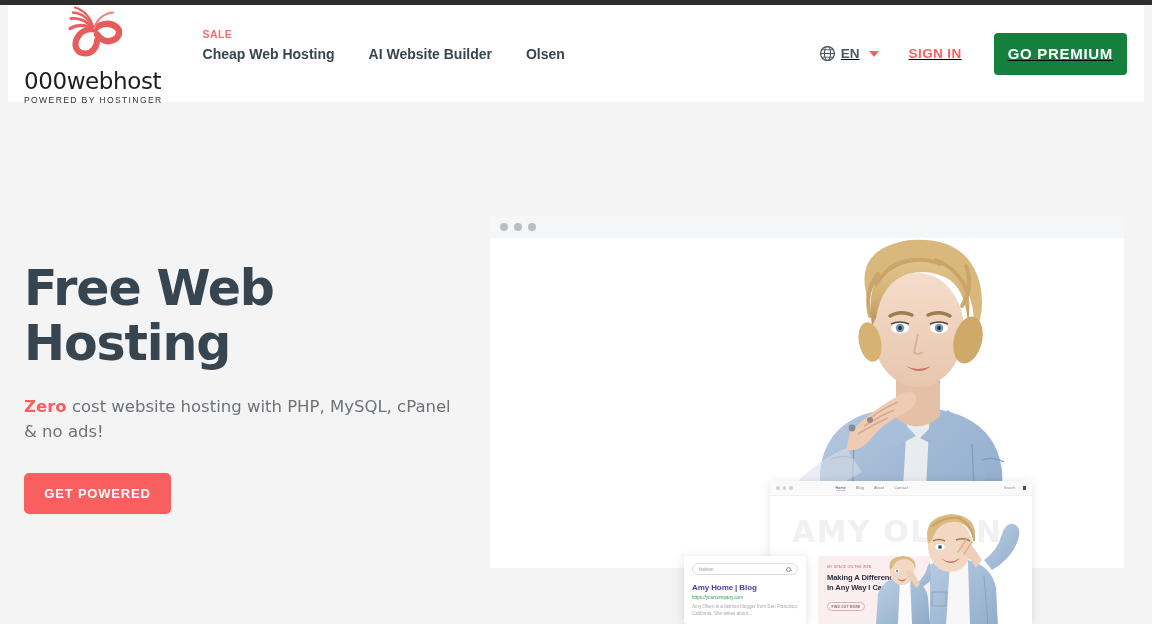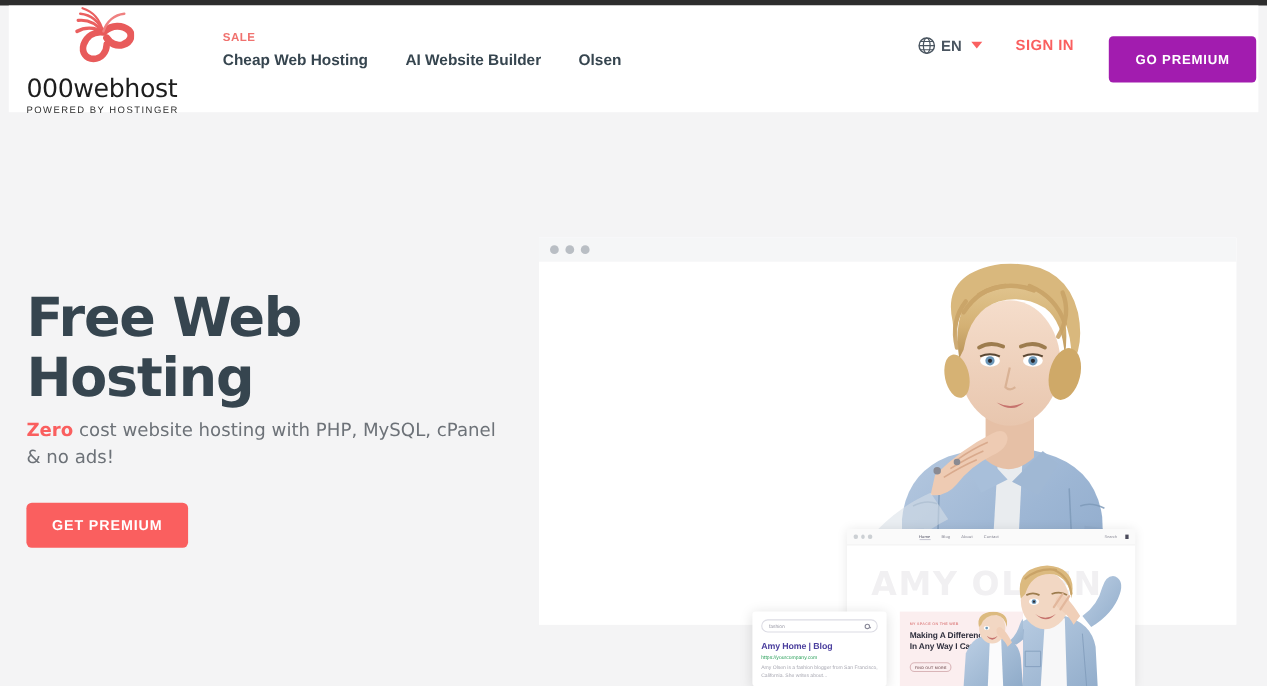--- a/index.html
+++ b/index.html
@@ -87,23 +87,24 @@
     top: -18px; left: 0;
     font-size: 10.5px;
     font-weight: 700;
     color: #f0726f;
     letter-spacing: 0.4px;
   }
 
   .header-right {
     margin-left: auto;
     display: flex;
-    align-items: flex-start;
-    margin-right: 2px;
+    align-items: center;
+    margin-right: 17px;
     gap: 0;
+    text-decoration: underline;
   }
 
   .lang {
     display: flex;
     align-items: center;
     gap: 5px;
     cursor: pointer;
     margin-right: 30px;
   }
   .globe { width: 17px; height: 17px; display:block; }
@@ -123,28 +124,28 @@
   .signin {
     font-size: 13.5px;
     font-weight: 700;
     color: #fa5f5f;
     letter-spacing: 0.4px;
     cursor: pointer;
     margin-right: 32px;
   }
 
   .btn-premium {
-    background: #a21caf;
+    background: #15803d;
     color: #ffffff;
-    font-size: 12px;
+    font-size: 15px;
     font-weight: 700;
     letter-spacing: 0.7px;
     border: none;
     border-radius: 4px;
-    padding: 0 24px;
+    padding: 0 14px;
     height: 42px;
     line-height: 42px;
     cursor: pointer;
     font-family: "Liberation Sans", sans-serif;
   }
 
   
   .hero-left {
     position: absolute;
     left: 24px;
@@ -153,21 +154,21 @@
   }
   .hero-title {
     font-size: 49px;
     font-weight: 700;
     color: #36454f;
     letter-spacing: -1.1px;
     line-height: 1.12;
     font-family: "DejaVu Sans", sans-serif;
   }
   .hero-sub {
-    margin-top: 6px;
+    margin-top: 22px;
     font-size: 16.5px;
     color: #6d7278;
     line-height: 1.55;
     font-family: "DejaVu Sans", sans-serif;
   }
   .hero-sub .zero {
     color: #fa5f5f;
     font-weight: 700;
   }
   .btn-start {
@@ -446,21 +447,21 @@
       <div class="signin">SIGN IN</div>
       <button class="btn-premium">GO PREMIUM</button>
     </div>
   </div>
 
   <div class="hero-left">
     <h1 class="hero-title">Free Web Hosting</h1>
     <p class="hero-sub">
       <span class="zero">Zero</span><span> cost website hosting with PHP, MySQL, cPanel &amp; no ads!</span>
     </p>
-    <button class="btn-start">GET PREMIUM</button>
+    <button class="btn-start">GET POWERED</button>
   </div>
 
   <div class="mock-outer">
     <div class="mock-bar">
       <span class="dot"></span>
       <span class="dot"></span>
       <span class="dot"></span>
     </div>
     <div class="mock-body">
       <svg class="photo-main" viewBox="0 0 260 350">

